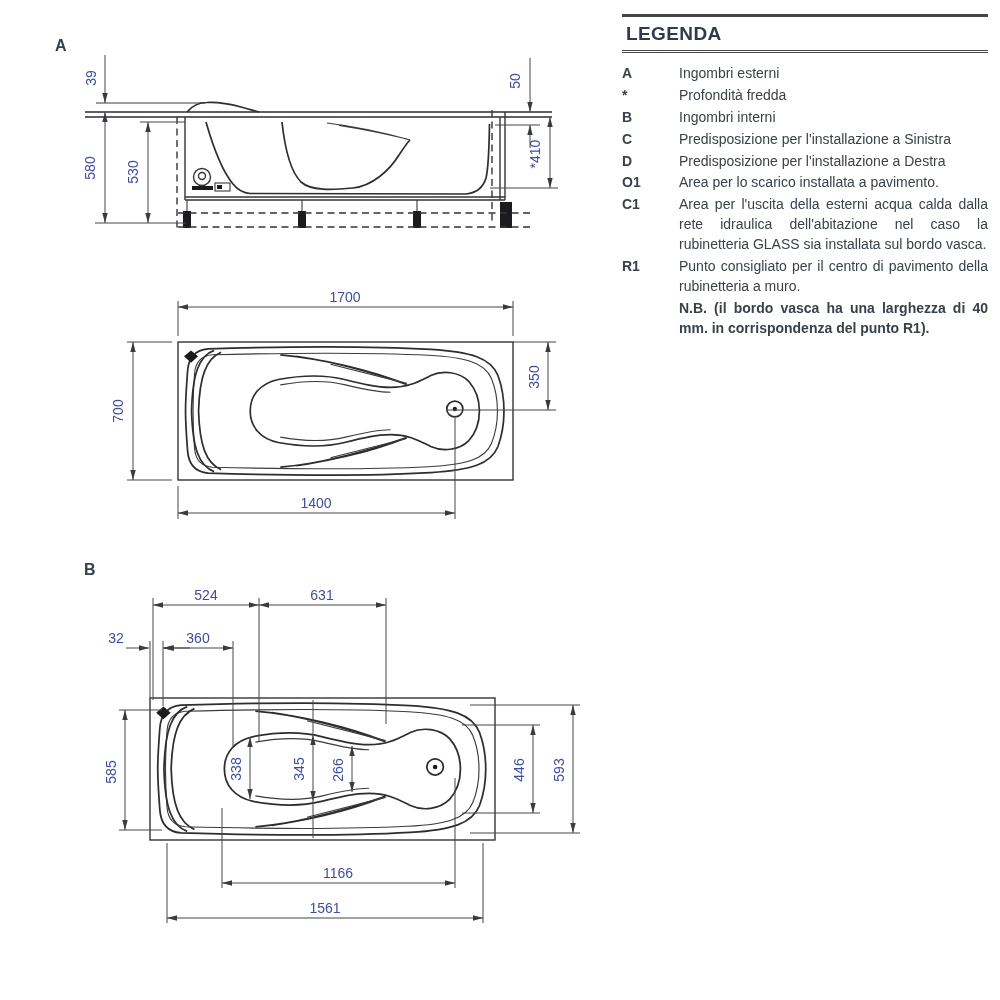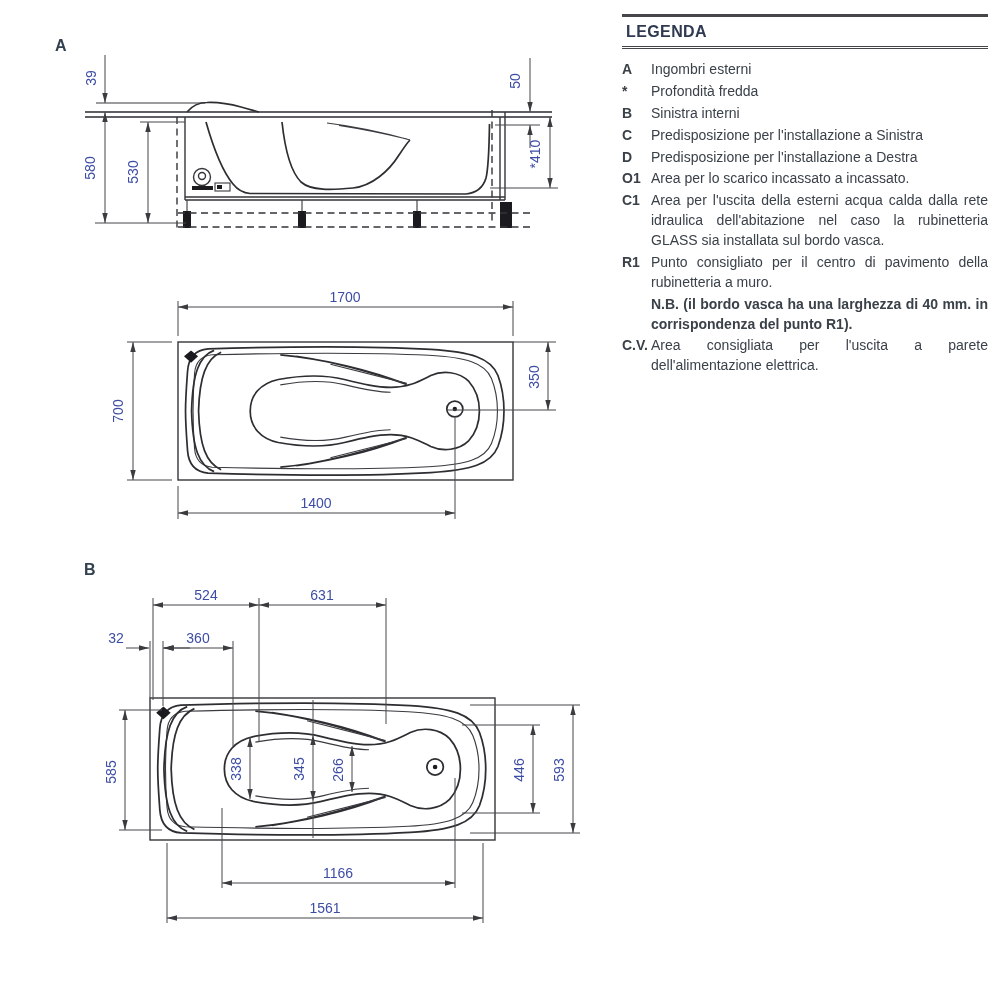--- a/index.html
+++ b/index.html
@@ -9,24 +9,24 @@
   svg .th{stroke:#2d2d32;stroke-width:1.7;fill:none;}
   svg .ln{stroke:#35353a;stroke-width:1.4;fill:none;}
   svg .tn{stroke:#3a3a40;stroke-width:1.1;fill:none;}
   svg .dm{stroke:#47474c;stroke-width:1;fill:none;}
   svg .dsh{stroke:#35353a;stroke-width:1.4;fill:none;stroke-dasharray:7 4.5;}
   svg .blk{fill:#1b1b1f;stroke:none;}
   svg text.dt{fill:#3d4da5;font-size:14px;font-family:"Liberation Sans",sans-serif;}
   svg text.vl{fill:#33404e;font-size:16px;font-weight:bold;font-family:"Liberation Sans",sans-serif;}
   .legend{position:absolute;left:622px;top:14px;width:366px;color:#3a4149;}
   .lg-head{border-top:3px solid #46464a;border-bottom:3px double #46464a;margin-bottom:11px;}
-  .lg-title{font-weight:bold;font-size:16px;letter-spacing:.4px;color:#2f3950;padding:6px 0 5px 4px;}
+  .lg-title{font-weight:bold;font-size:19px;letter-spacing:.4px;color:#2f3950;padding:6px 0 5px 4px;}
   .lg-row{display:flex;margin-bottom:2px;font-size:14px;line-height:1.42;}
   .lg-key{font-weight:bold;flex:0 0 29px;}
-  .lg-text{flex:1;text-align:justify;}
+  .lg-text{flex:1;text-align:justify;margin-left:28px;}
   .lg-note{display:block;font-weight:bold;margin-top:2px;}
 </style>
 </head>
 <body>
 
 <div class="page">
 
   <svg class="drawing" width="620" height="1000" viewBox="0 0 620 1000">
     <defs>
       <marker id="ar" viewBox="0 0 11 7" refX="10.5" refY="3.5" markerWidth="11" markerHeight="7" orient="auto-start-reverse">
@@ -159,44 +159,40 @@
     <div class="lg-row">
       <span class="lg-key">A</span>
       <span class="lg-text">Ingombri esterni</span>
     </div>
     <div class="lg-row">
       <span class="lg-key">*</span>
       <span class="lg-text">Profondità fredda</span>
     </div>
     <div class="lg-row">
       <span class="lg-key">B</span>
-      <span class="lg-text">Sinistra interni</span>
+      <span class="lg-text">Ingombri interni</span>
     </div>
     <div class="lg-row">
       <span class="lg-key">C</span>
       <span class="lg-text">Predisposizione per l'installazione a Sinistra</span>
     </div>
     <div class="lg-row">
       <span class="lg-key">D</span>
       <span class="lg-text">Predisposizione per l'installazione a Destra</span>
     </div>
     <div class="lg-row">
       <span class="lg-key">O1</span>
-      <span class="lg-text">Area per lo scarico incassato a incassato.</span>
+      <span class="lg-text">Area per lo scarico installata a pavimento.</span>
     </div>
     <div class="lg-row">
       <span class="lg-key">C1</span>
       <span class="lg-text">Area per l'uscita della esterni acqua calda dalla rete idraulica dell'abitazione nel caso la rubinetteria GLASS sia installata sul bordo vasca.</span>
     </div>
     <div class="lg-row">
       <span class="lg-key">R1</span>
       <span class="lg-text">
         <span>Punto consigliato per il centro di pavimento della rubinetteria a muro.</span>
         <span class="lg-note">N.B. (il bordo vasca ha una larghezza di 40 mm. in corrispondenza del punto R1).</span>
       </span>
     </div>
-    <div class="lg-row">
-      <span class="lg-key">C.V.</span>
-      <span class="lg-text">Area consigliata per l'uscita a parete dell'alimentazione elettrica.</span>
-    </div>
   </aside>
 
 </div>
 
 </body></html>

